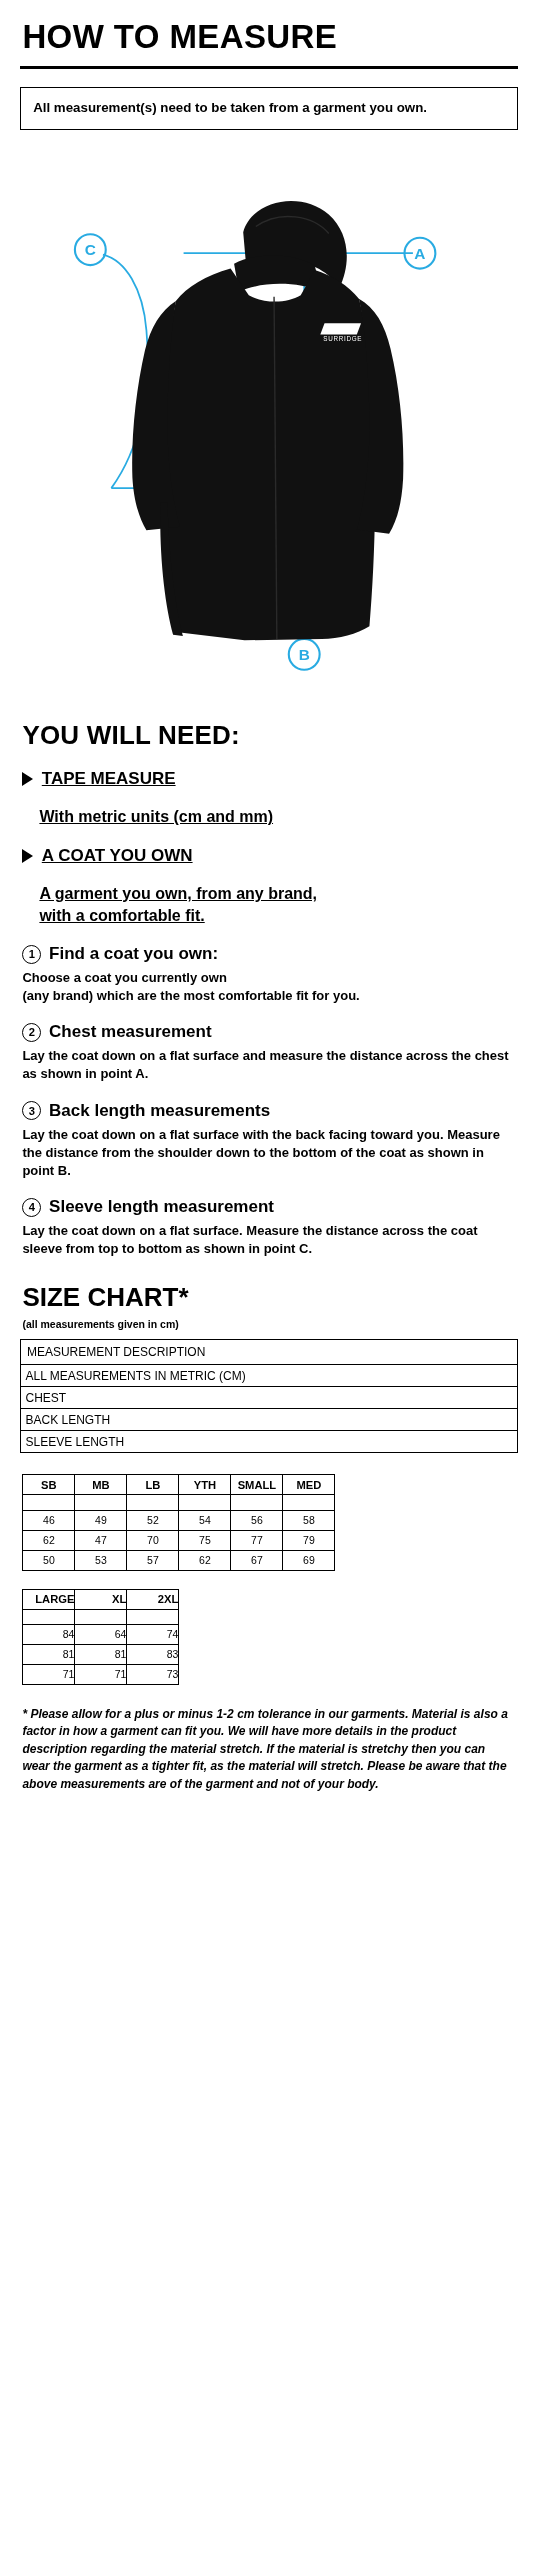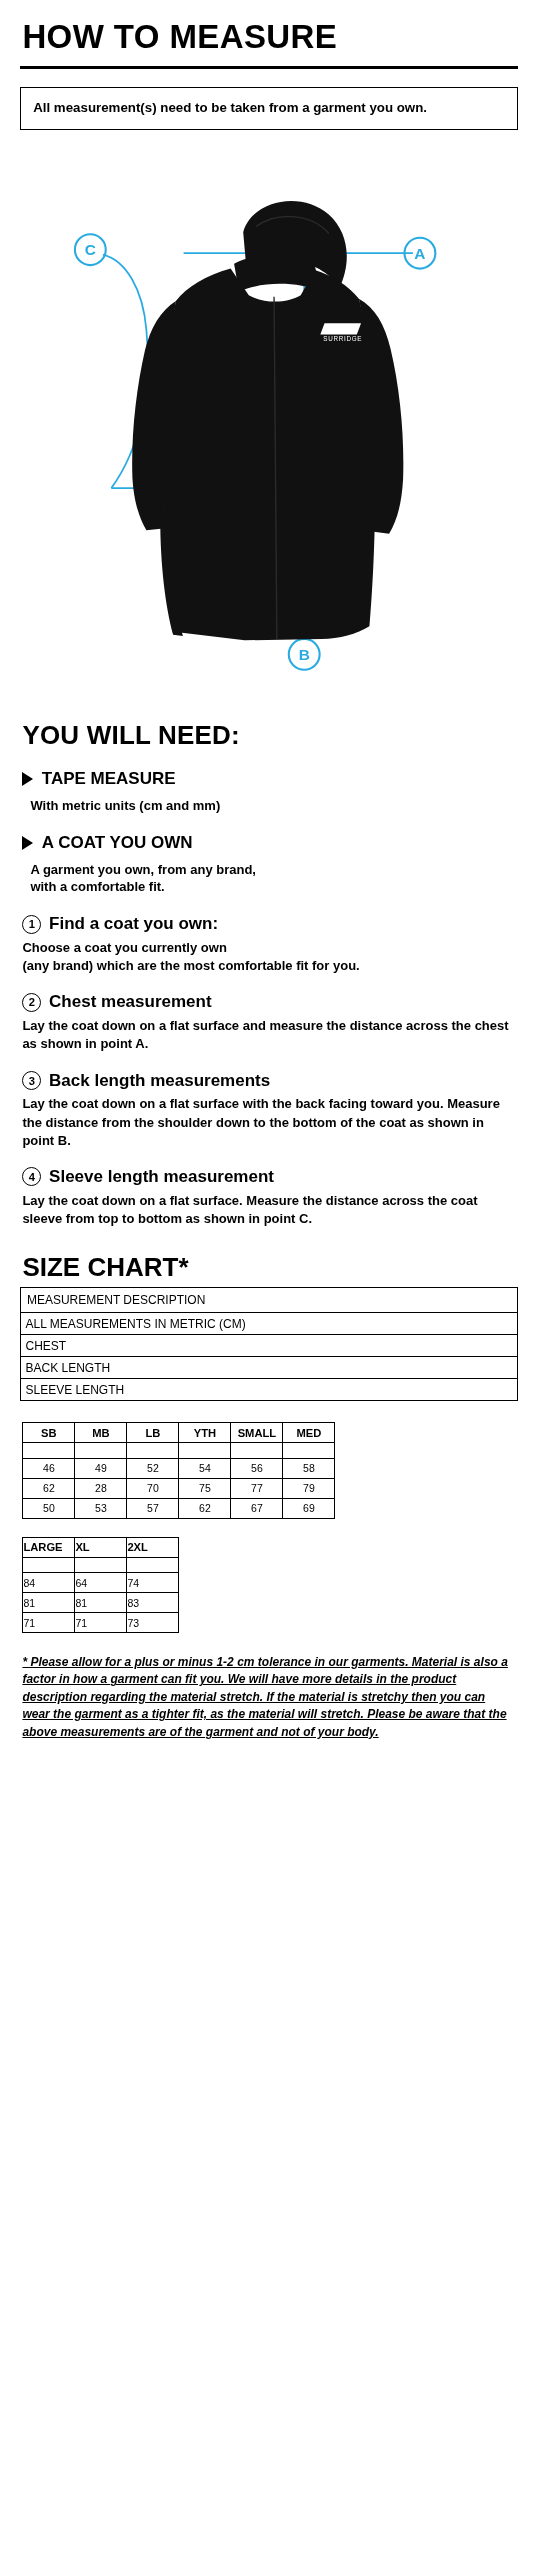--- a/index.html
+++ b/index.html
@@ -54,40 +54,40 @@
 
   
   .section-head {
     font-size: 26px;
     font-weight: bold;
     margin: 25px 0 18px 2.8px;
     letter-spacing: 0.2px;
   }
 
   
-  .need-item { margin: 0 0 18px 2.8px; }
+  .need-item { margin: 0 0 18px 2.8px; text-decoration: underline; }
   .need-title {
     display: flex;
     align-items: center;
     font-size: 17px;
     font-weight: bold;
     margin-bottom: 4.2px;
   }
   .tri {
     width: 0; height: 0;
     border-left: 11.2px solid #000;
     border-top: 7px solid transparent;
     border-bottom: 7px solid transparent;
     margin-right: 8.4px;
   }
   .need-sub {
-    font-size: 13px;
+    font-size: 16px;
     font-weight: bold;
     line-height: 1.35;
-    margin: 8px;
+    margin: 17px;
   }
 
   
   .step { margin: 0 0 17px 2.8px; }
   .step-head {
     display: flex;
     align-items: center;
     margin-bottom: 4.9px;
   }
   .step-num {
@@ -147,35 +147,34 @@
   .sizes-table th, .sizes-table td {
     text-align: center;
     font-size: 10.5px;
     padding: 3.5px 0;
     width: 52px;
   }
   .sizes-table th { font-weight: bold; font-size: 11.2px; }
 
   .sizes-table2 { margin: 0 0 21px 2.8px; }
   .sizes-table2 th, .sizes-table2 td {
-    text-align: left;
+    text-align: right;
     font-size: 10.5px;
     padding: 3.5px 0;
     width: 52px;
     margin-top: 45px;
   }
   .sizes-table2 th { font-weight: bold; font-size: 11.2px; }
 
   .note {
     font-size: 12px;
     font-style: italic;
     font-weight: bold;
     line-height: 1.45;
     margin: 14px 2.8px 28px 2.8px;
-    text-decoration: underline;
   }
 
   .blank-row td { height: 15.4px; }
 </style>
 </head>
 <body>
 
 <div class="page">
 
   <h1 class="title">HOW TO MEASURE</h1>
@@ -307,20 +306,21 @@
 
   <div class="step">
     <div class="step-head">
       <span class="step-num">4</span>
       <span class="step-title">Sleeve length measurement</span>
     </div>
     <p class="step-body">Lay the coat down on a flat surface. Measure the distance across the coat sleeve from top to bottom as shown in point C.</p>
   </div>
 
   <h2 class="size-title">SIZE CHART*</h2>
+  <p class="size-sub">(all measurements given in cm)</p>
 
   <table class="desc-table">
     <tbody>
       <tr>
           <td class="big">MEASUREMENT DESCRIPTION</td>
         </tr>
       <tr>
           <td>ALL MEASUREMENTS IN METRIC (CM)</td>
         </tr>
       <tr>
@@ -358,21 +358,21 @@
       <tr>
         <td>46</td>
         <td>49</td>
         <td>52</td>
         <td>54</td>
         <td>56</td>
         <td>58</td>
       </tr>
       <tr>
         <td>62</td>
-        <td>28</td>
+        <td>47</td>
         <td>70</td>
         <td>75</td>
         <td>77</td>
         <td>79</td>
       </tr>
       <tr>
         <td>50</td>
         <td>53</td>
         <td>57</td>
         <td>62</td>

